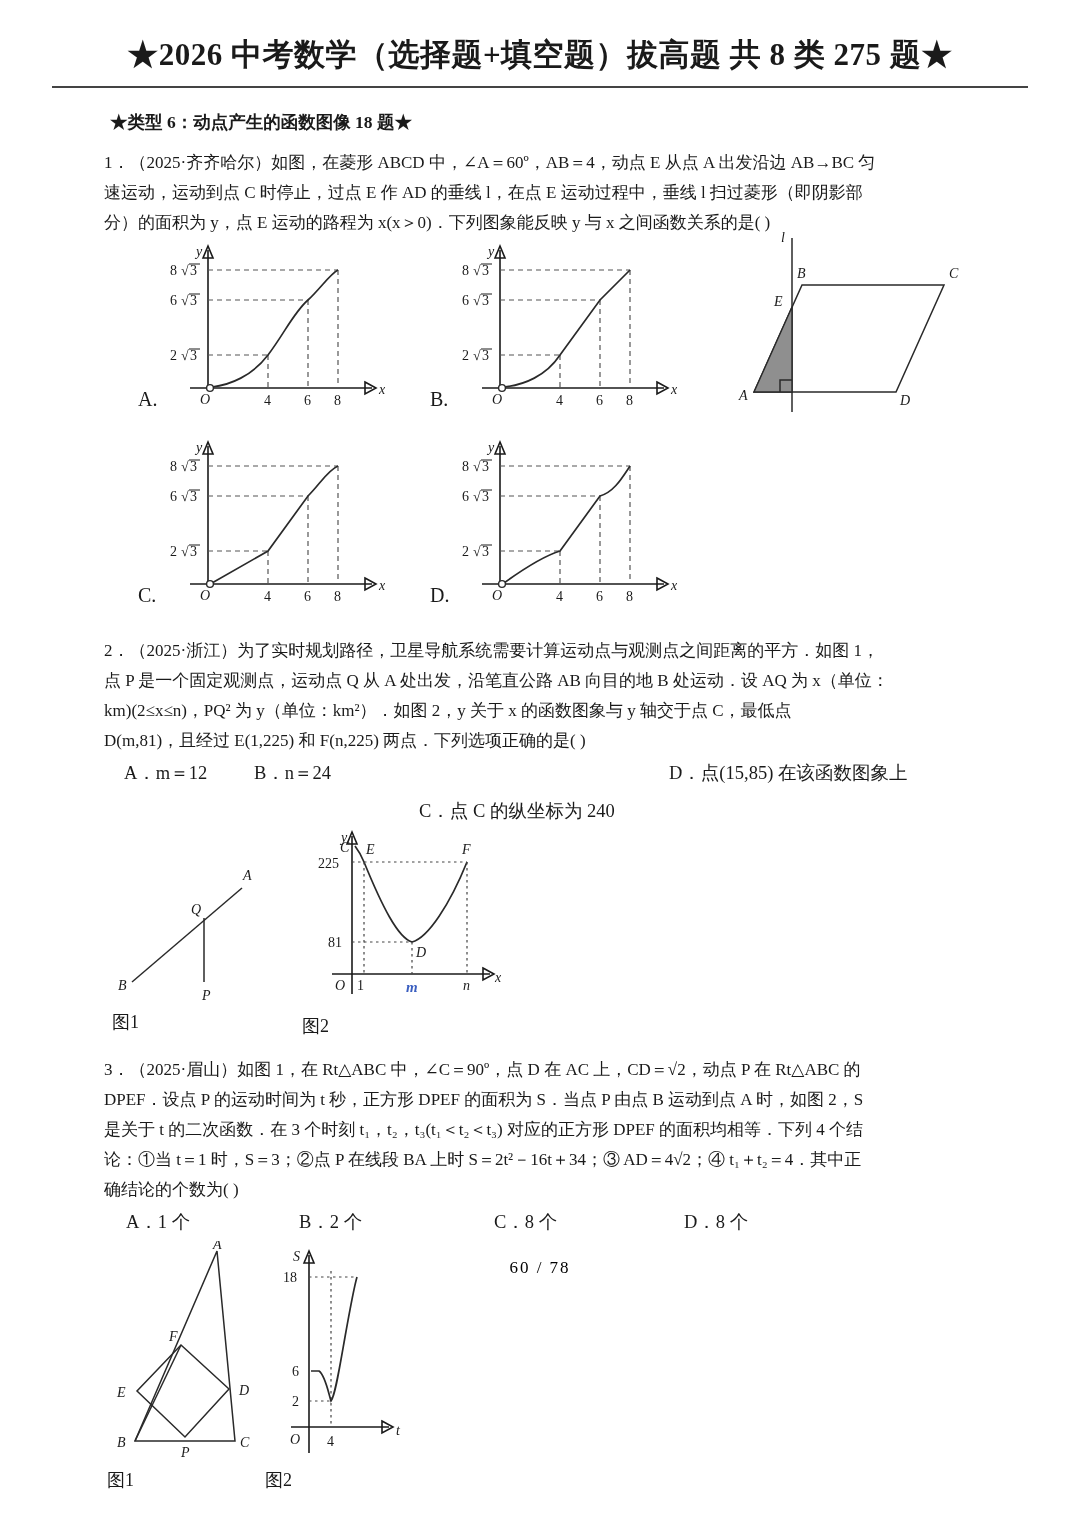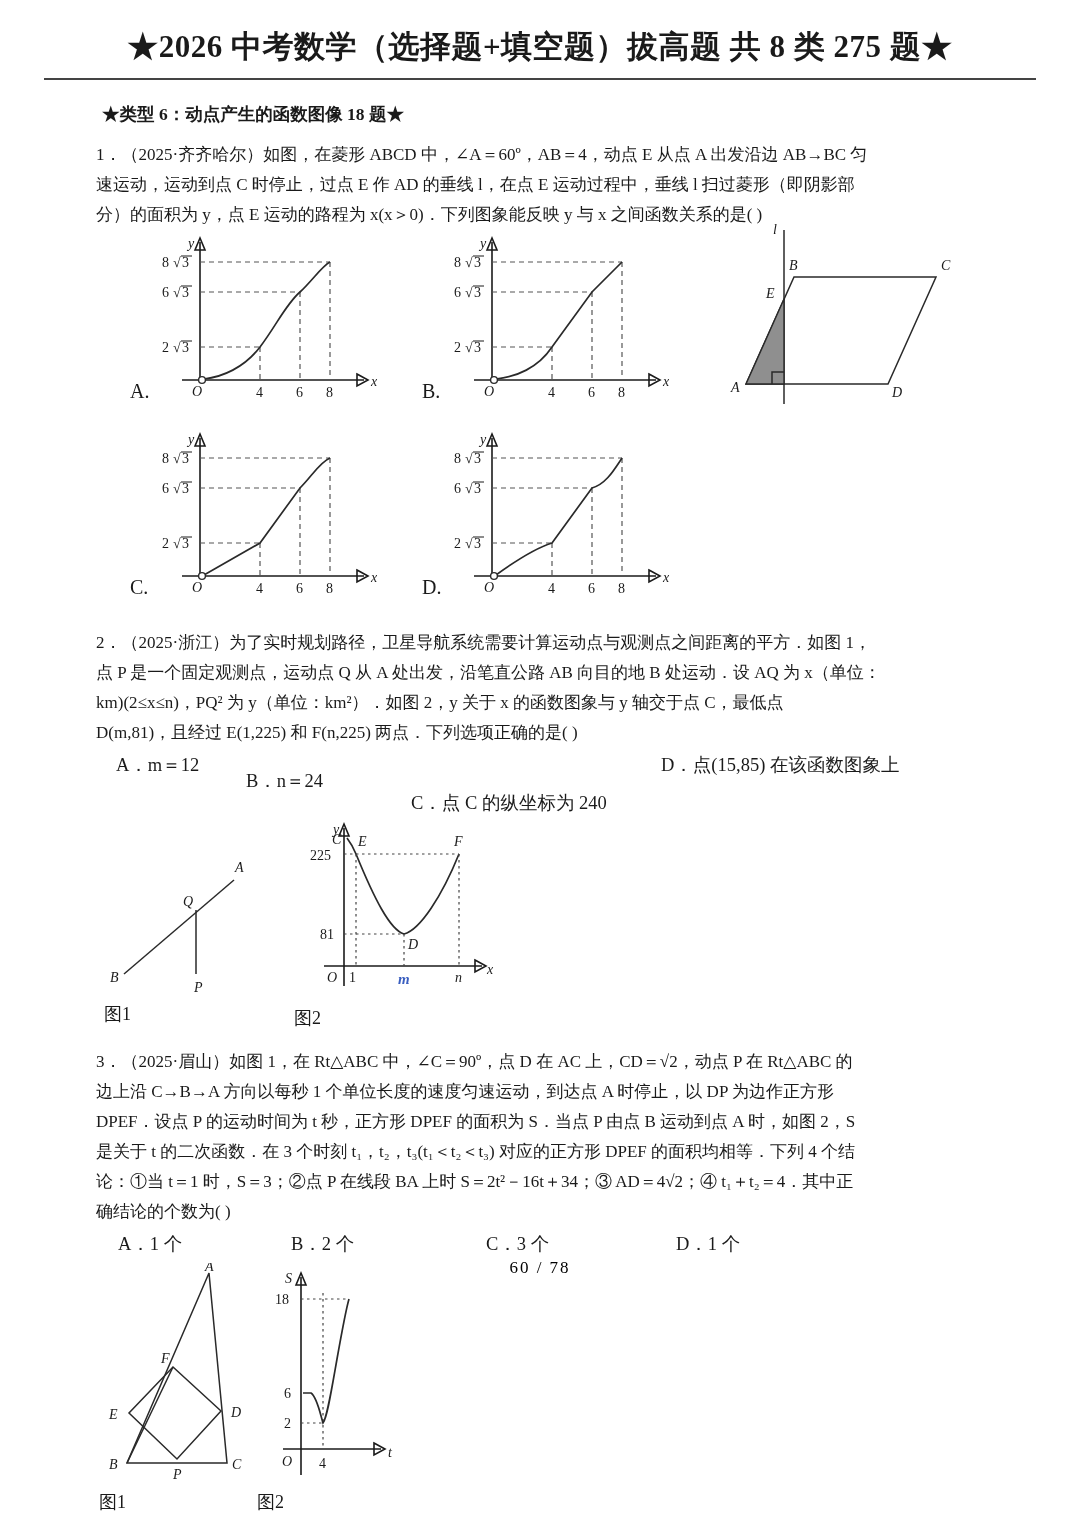--- a/index.html
+++ b/index.html
@@ -5,21 +5,21 @@
   * { box-sizing: border-box; }
   html, body { margin:0; padding:0; }
   body {
     width:1080px; height:1528px;
     background:#ffffff;
     font-family:"Liberation Serif","DejaVu Serif",serif;
     color:#1a1a1a;
     position:relative;
     overflow:hidden;
   }
-  .page { position:relative; width:1080px; height:1304px; padding:4px; }
+  .page { position:relative; width:1080px; height:1304px; padding:12px; }
 
   
   .header-title {
     text-align:center;
     font-size:31px;
     font-weight:700;
     letter-spacing:0.5px;
     padding:22px 40px 10px 40px;
     white-space:nowrap;
     font-family:"Liberation Serif","DejaVu Serif",serif;
@@ -298,21 +298,21 @@
     <div class="optlabel" style="left:418px; top:150px;">D.</div>
   </div>
 
   <div class="qblock" style="margin-top:12px;">
     <div class="qline">2．（2025·浙江）为了实时规划路径，卫星导航系统需要计算运动点与观测点之间距离的平方．如图 1，</div>
     <div class="qline">点 P 是一个固定观测点，运动点 Q 从 A 处出发，沿笔直公路 AB 向目的地 B 处运动．设 AQ 为 x（单位：</div>
     <div class="qline">km)(2≤x≤n)，PQ² 为 y（单位：km²）．如图 2，y 关于 x 的函数图象与 y 轴交于点 C，最低点</div>
     <div class="qline">D(m,81)，且经过 E(1,225) 和 F(n,225) 两点．下列选项正确的是(        )</div>
     <div class="opts-row">
       <div style="width:150px; padding-left:20px;">A．m＝12</div>
-      <div style="width:165px;margin-top:16px;">B．n＝24</div>
+      <div style="width:165px;">B．n＝24</div>
       <div style="width:250px;margin-top:38px;">C．点 C 的纵坐标为 240</div>
       <div>D．点(15,85) 在该函数图象上</div>
     </div>
   </div>
 
   <div class="figrow" style="height:215px; margin-top:4px;">
 
     <div class="figwrap" style="left:100px; top:0px;">
       <svg width="240" height="180" viewBox="0 0 240 180">
         <path class="geo" d="M20,152 L130,58"></path>
@@ -351,30 +351,29 @@
         <text class="lbl" x="55" y="166">1</text>
         <text class="lbl-blue" x="104" y="168">m</text>
         <text class="lbl-i" x="161" y="166">n</text>
       </svg>
       <div class="caption" style="width:180px;">图2</div>
     </div>
   </div>
 
   <div class="qblock" style="margin-top:10px;">
     <div class="qline">3．（2025·眉山）如图 1，在 Rt△ABC 中，∠C＝90º，点 D 在 AC 上，CD＝√2，动点 P 在 Rt△ABC 的</div>
-    <div class="qline">边上沿 C→B→A 方向以每秒 1 个单位长度的速度匀速运动，到达点 A 时停止，以 DP 为边作正方形</div>
     <div class="qline">DPEF．设点 P 的运动时间为 t 秒，正方形 DPEF 的面积为 S．当点 P 由点 B 运动到点 A 时，如图 2，S</div>
     <div class="qline">是关于 t 的二次函数．在 3 个时刻 t₁，t₂，t₃(t₁＜t₂＜t₃) 对应的正方形 DPEF 的面积均相等．下列 4 个结</div>
     <div class="qline">论：①当 t＝1 时，S＝3；②点 P 在线段 BA 上时 S＝2t²－16t＋34；③ AD＝4√2；④ t₁＋t₂＝4．其中正</div>
     <div class="qline">确结论的个数为(        )</div>
     <div class="opts-row">
       <div style="width:195px; padding-left:22px;">A．1 个</div>
       <div style="width:195px;">B．2 个</div>
-      <div style="width:190px;">C．3 个</div>
-      <div>D．1 个</div>
+      <div style="width:190px;">C．8 个</div>
+      <div>D．8 个</div>
     </div>
   </div>
 
   <div class="figrow" style="height:260px; margin-top:4px;">
 
     <div class="figwrap" style="left:95px; top:0px;">
       <svg width="210" height="225" viewBox="0 0 210 225">
 
         <path class="geo" d="M110,10 L28,200 L128,200 Z"></path>
 

